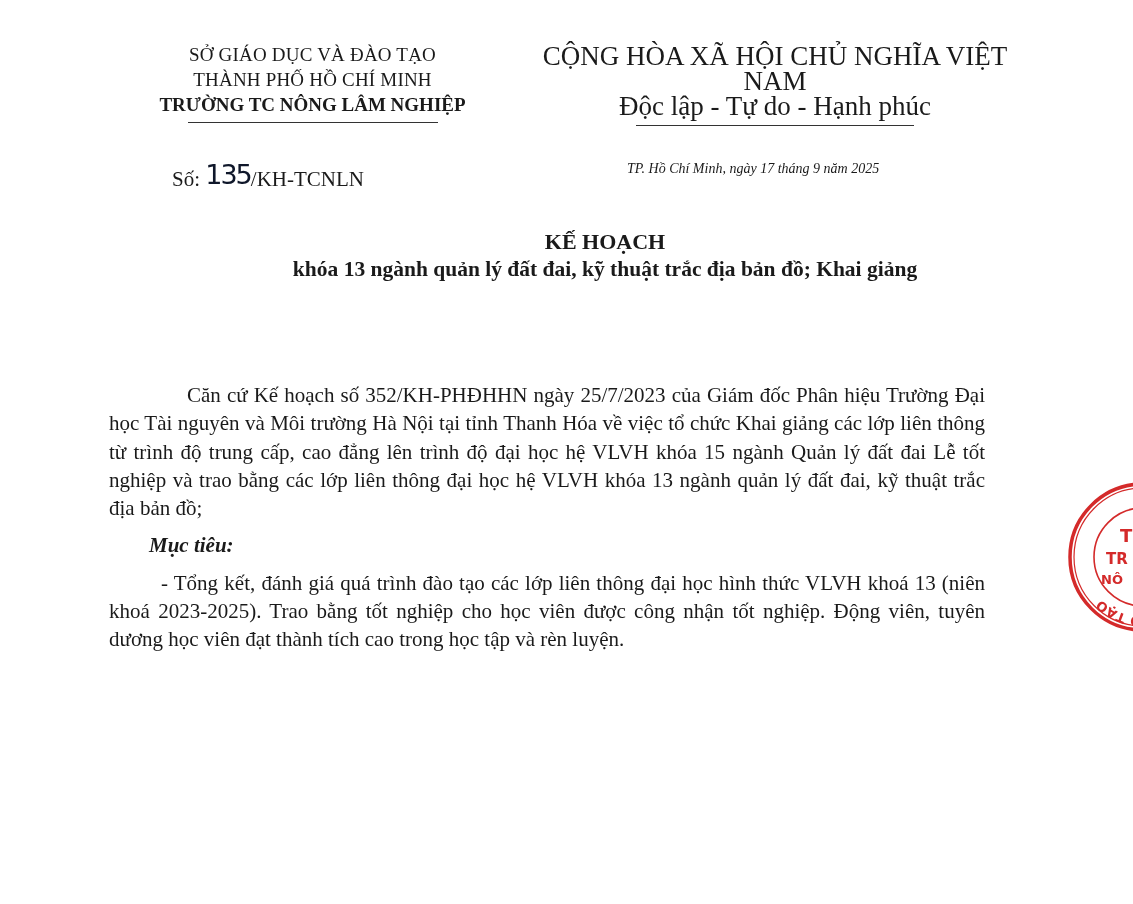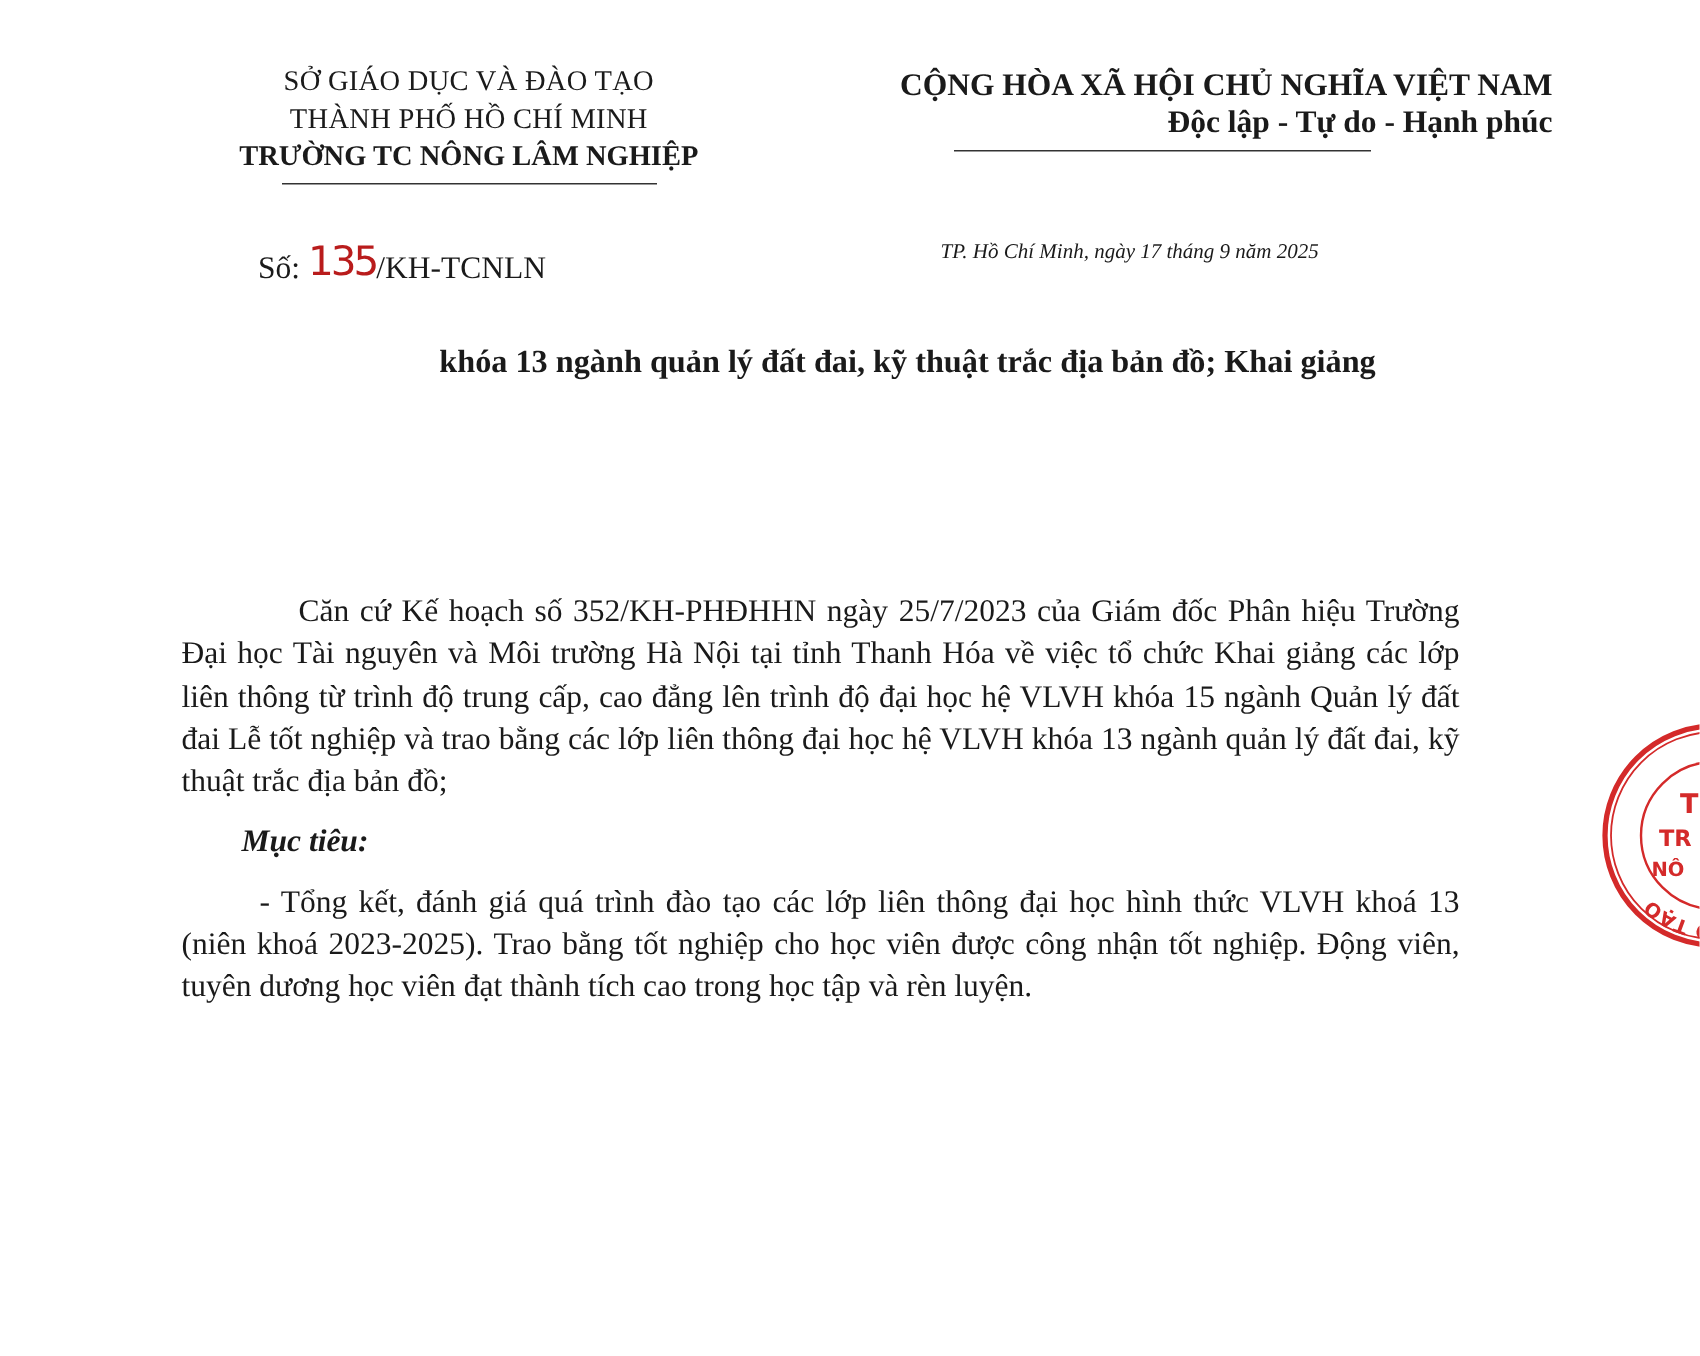--- a/index.html
+++ b/index.html
@@ -7,30 +7,30 @@
     width: 1133px; height: 904px; overflow: hidden;
     background: #ffffff; position: relative;
     font-family: "Liberation Serif", "DejaVu Serif", serif;
     color: #1a1a1a;
   }
   .abs { position: absolute; }
   .hdr-left { left: 100px; top: 42px; width: 425px; text-align: center; font-size: 19px; line-height: 25px; }
   .hdr-left .l1, .hdr-left .l2 { font-weight: normal; letter-spacing: 0.2px; }
   .hdr-left .l3 { font-weight: bold; }
   .hdr-left .rule { width: 250px; height: 0; border-top: 1.2px solid #333; margin: 5px auto 0; }
-  .hdr-right { left: 515px; top: 44px; width: 520px; text-align: right; font-size: 21px; line-height: 25px; font-weight: bold; }
+  .hdr-right { left: 515px; top: 44px; width: 520px; text-align: center; font-size: 27px; line-height: 25px; font-weight: normal; }
   .hdr-right .rule { width: 278px; height: 0; border-top: 1.2px solid #333; margin: 6px auto 0; }
   .num { left: 172px; top: 161px; font-size: 21px; }
-  .num .hand { color: #b91c1c; font-family: "DejaVu Sans", sans-serif; font-size: 27px; letter-spacing: -2px; position: relative; top: -2px; }
+  .num .hand { color: #0f172a; font-family: "DejaVu Sans", sans-serif; font-size: 27px; letter-spacing: -2px; position: relative; top: -2px; }
   .date { left: 627px; top: 161px; font-size: 14px; font-style: italic; }
   .title { left: 100px; top: 228px; width: 1010px; text-align: center; font-weight: bold; font-size: 21.5px; line-height: 27.5px; }
   .title .main { font-size: 22px; }
   .title .ul { text-decoration: underline; text-underline-offset: 4px; }
   .body { left: 109px; top: 381px; width: 876px; font-size: 21px; line-height: 28.3px; text-align: justify; }
-  .body p { margin: 12px; }
+  .body p { margin: 0; }
   .indent { text-indent: 78px; }
   .sec { font-weight: bold; margin-top: 10px !important; padding-left: 40px; }
   .sub { font-weight: bold; font-style: italic; margin-top: 9px !important; padding-left: 40px; }
   .bullet { margin-top: 9px !important; text-indent: 52px; }
   .stamp { left: 1068px; top: 482px; width: 150px; height: 150px; }
 </style>
 </head>
 <body>
 
 <div class="abs hdr-left">
@@ -46,20 +46,21 @@
   <div class="rule"></div>
 </div>
 
 <div class="abs num">
   <span>Số: </span><span class="hand">135</span><span>/KH-TCNLN</span>
 </div>
 
 <div class="abs date">TP. Hồ Chí Minh, ngày 17 tháng  9 năm 2025</div>
 
 <div class="abs title">
+  <div class="main">KẾ HOẠCH</div>
   <div>khóa 13 ngành quản lý đất đai, kỹ thuật trắc địa bản đồ; Khai giảng</div>
 </div>
 
 <div class="abs body">
   <p class="indent">Căn cứ Kế hoạch số 352/KH-PHĐHHN ngày 25/7/2023 của Giám đốc Phân hiệu Trường Đại học Tài nguyên và Môi trường Hà Nội tại tỉnh Thanh Hóa về việc tổ chức Khai giảng các lớp liên thông từ trình độ trung cấp, cao đẳng lên trình độ đại học hệ VLVH khóa 15 ngành Quản lý đất đai Lễ tốt nghiệp và trao bằng các lớp liên thông đại học hệ VLVH khóa 13 ngành quản lý đất đai, kỹ thuật trắc địa bản đồ;</p>
   <p class="sub">Mục tiêu:</p>
   <p class="bullet">- Tổng kết, đánh giá quá trình đào tạo các lớp liên thông đại học hình thức VLVH khoá 13 (niên khoá 2023-2025). Trao bằng tốt nghiệp cho học viên được công nhận tốt nghiệp. Động viên, tuyên dương học viên đạt thành tích cao trong học tập và rèn luyện.</p>
 </div>
 
 <div class="abs stamp">

